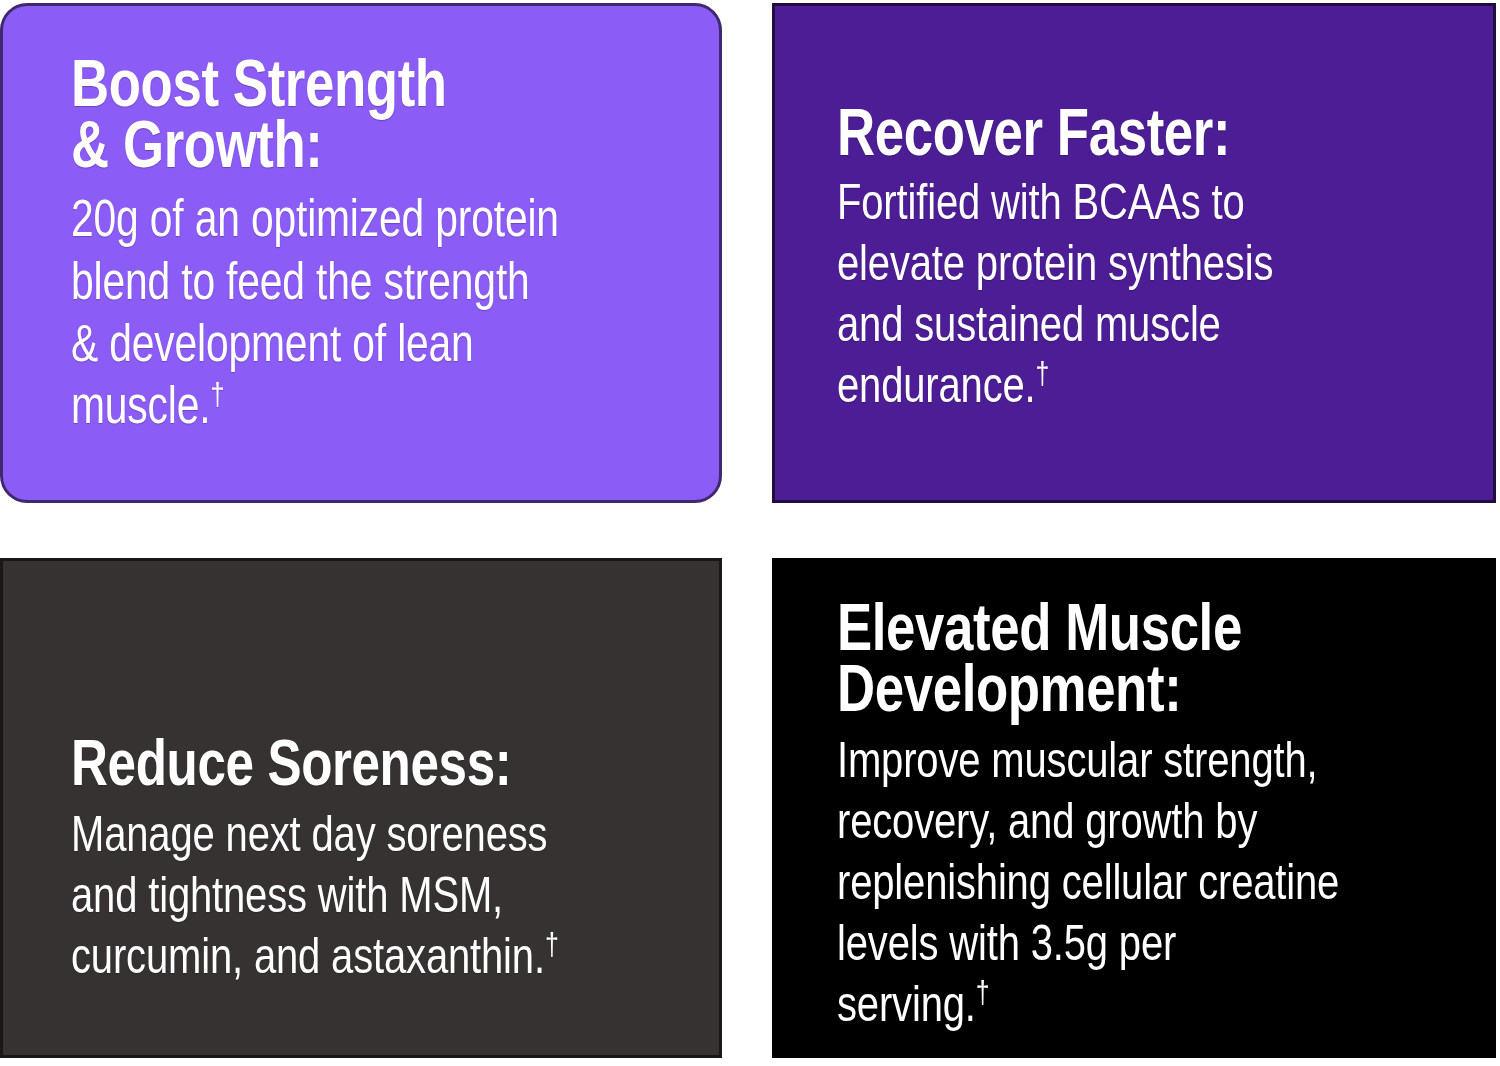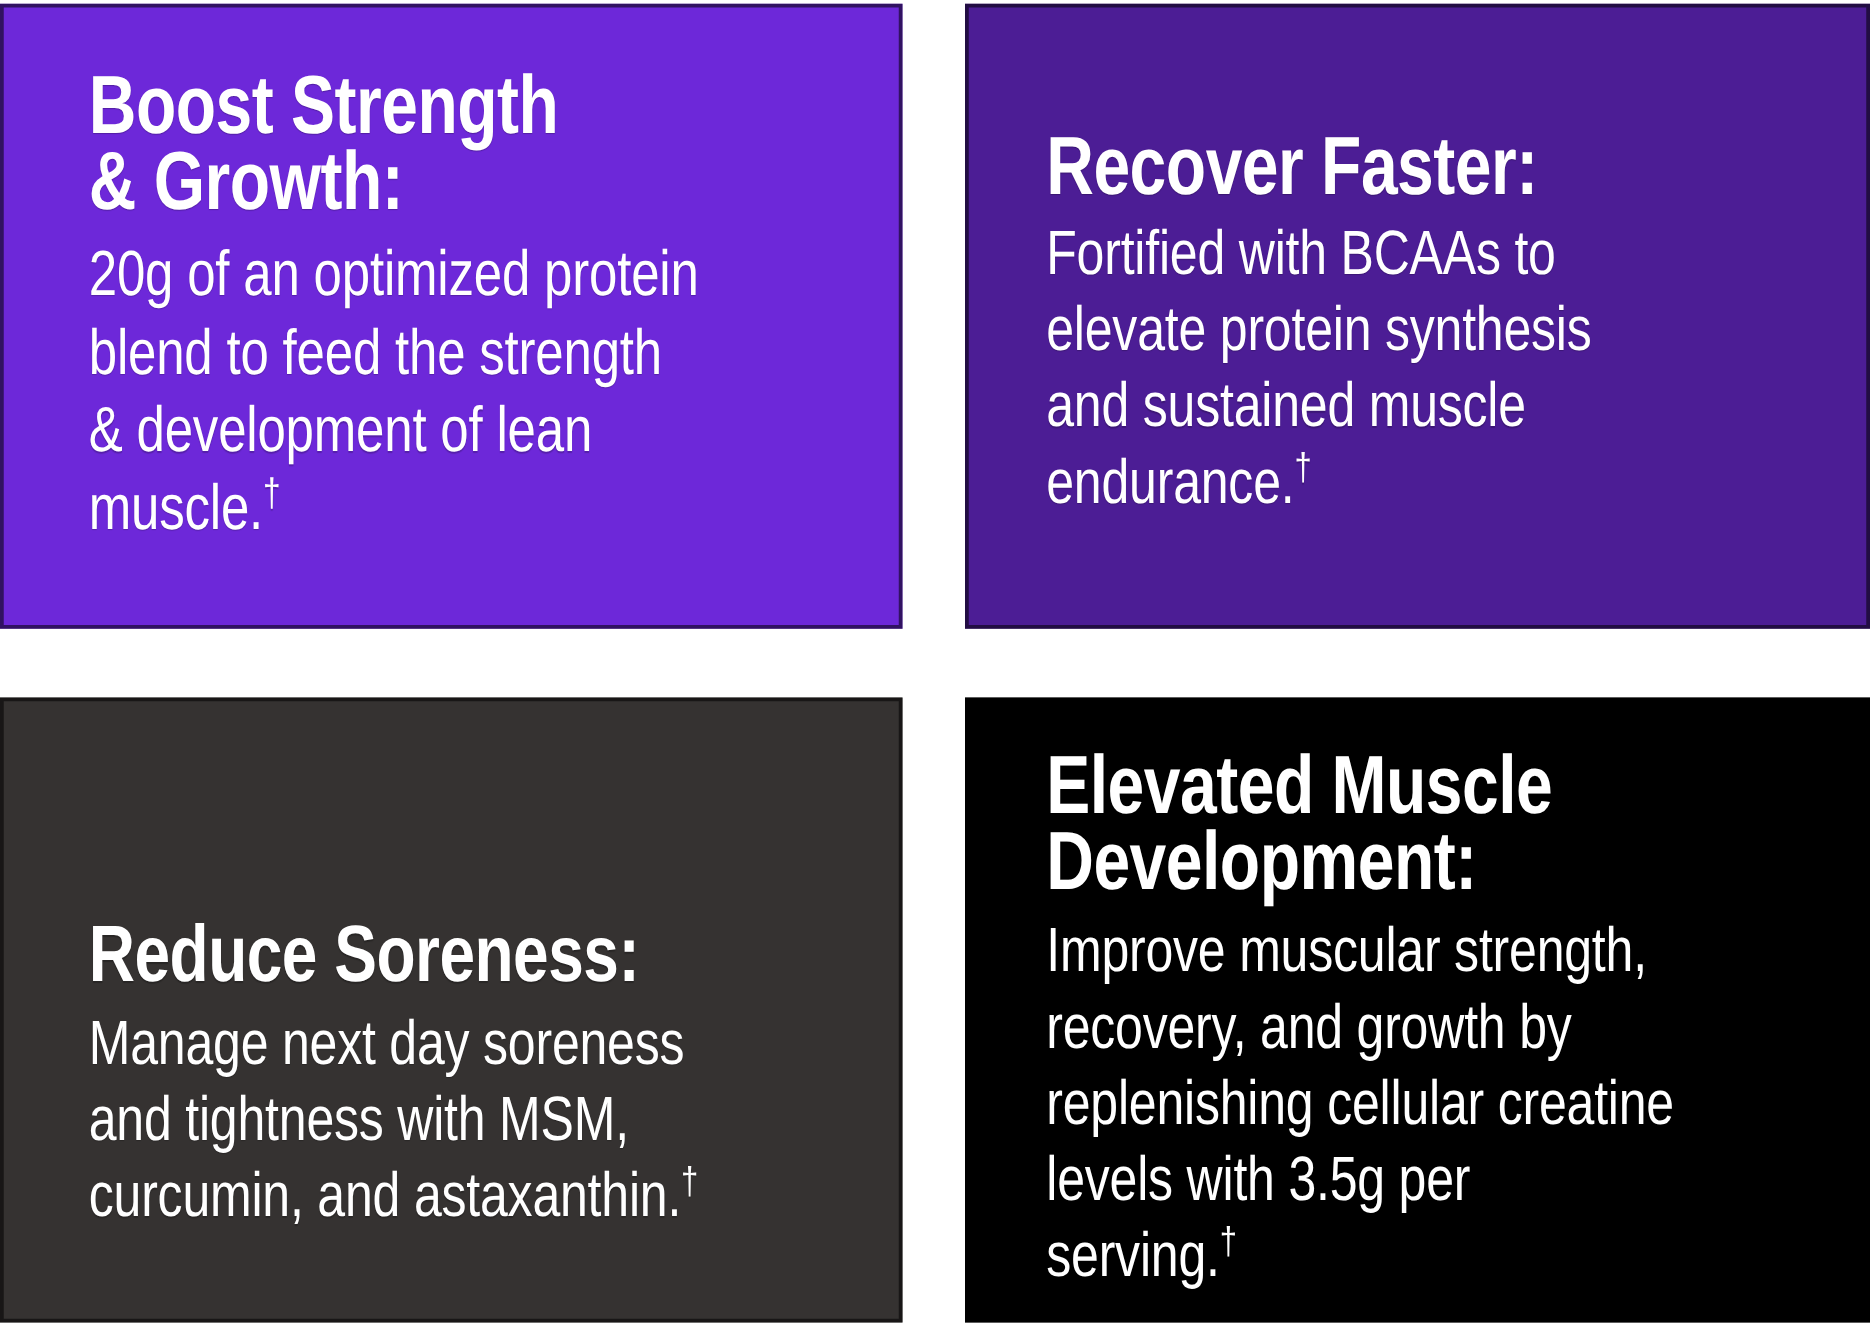--- a/index.html
+++ b/index.html
@@ -32,21 +32,21 @@
     border: 3px solid rgba(0,0,0,0.55);
   }
 
   
   .panel-tl { left: 0px;   top: 3px;   width: 722px; height: 500px; }
   .panel-tr { left: 772px; top: 3px;   width: 724px; height: 500px; }
   .panel-bl { left: 0px;   top: 558px; width: 722px; height: 500px; }
   .panel-br { left: 772px; top: 558px; width: 724px; height: 500px; }
 
   
-  .panel-tl { background: #6d28d9; }
+  .panel-tl { background: #8b5cf6; border-radius: 27px; }
   .panel-tr { background: #4c1d95; justify-content: center; }
   .panel-bl { background: #353231; }
   .panel-br { background: #000000; justify-content: center; }
 
   .panel-inner {
     padding: 0 34px 0 68px;
   }
   .panel-tr .panel-inner,
   .panel-br .panel-inner {
     padding: 0 28px 0 62px;

